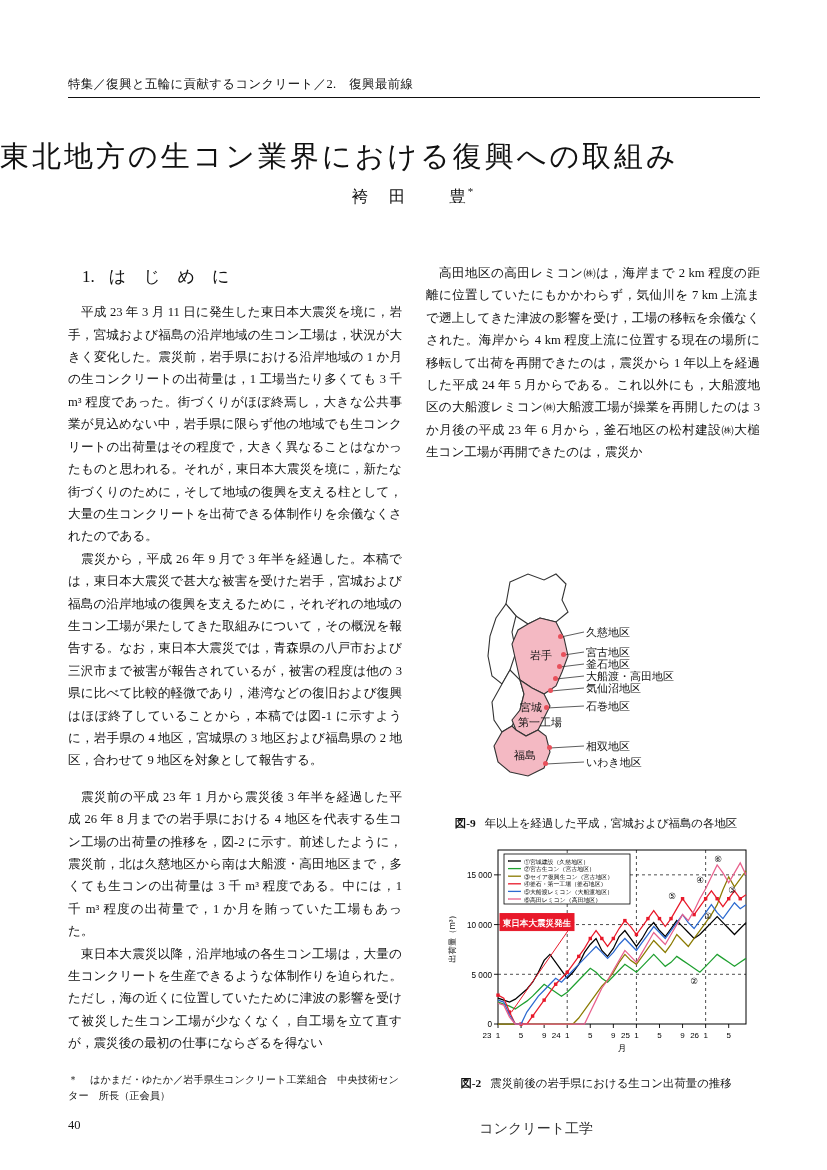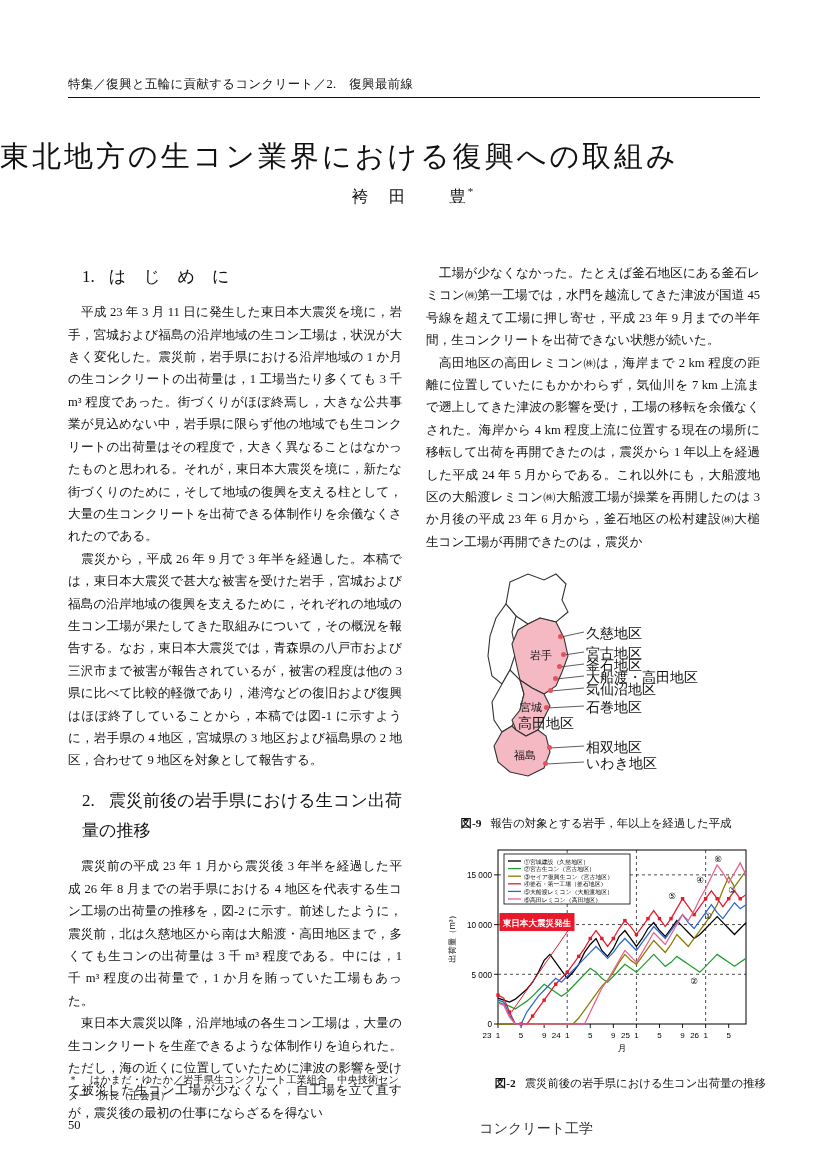--- a/index.html
+++ b/index.html
@@ -99,21 +99,21 @@
     top: 816px;
     width: 340px;
     text-align: center;
     font-size: 11.4px;
   }
   .fig1-caption .lbl { font-weight: bold; margin-right: 9px; }
 
   
   .mlabel {
     position: absolute;
-    font-size: 14px;
+    font-size: 11px;
     white-space: nowrap;
     color: #111;
   }
   .mpref {
     position: absolute;
     font-size: 11px;
     white-space: nowrap;
     color: #111;
   }
   .mdot {
@@ -129,21 +129,21 @@
     left: 440px;
     top: 836px;
     width: 318px;
     height: 232px;
   }
   .fig2-caption {
     position: absolute;
     left: 426px;
     top: 1076px;
     width: 340px;
-    text-align: right;
+    text-align: center;
     font-size: 11.4px;
   }
   .fig2-caption .lbl { font-weight: bold; margin-right: 9px; }
 
   
   .footnote {
     position: absolute;
     left: 68px;
     top: 1072px;
     width: 340px;
@@ -184,29 +184,25 @@
     <span>袴　田</span><span class="sp"></span><span>豊</span><sup>*</sup>
   </div>
 
   <div class="col col-left">
     <h2 class="sec-head">
       <span class="num">1.</span><span>は　じ　め　に</span>
     </h2>
     <p class="para">平成 23 年 3 月 11 日に発生した東日本大震災を境に，岩手，宮城および福島の沿岸地域の生コン工場は，状況が大きく変化した。震災前，岩手県における沿岸地域の 1 か月の生コンクリートの出荷量は，1 工場当たり多くても 3 千 m³ 程度であった。街づくりがほぼ終焉し，大きな公共事業が見込めない中，岩手県に限らず他の地域でも生コンクリートの出荷量はその程度で，大きく異なることはなかったものと思われる。それが，東日本大震災を境に，新たな街づくりのために，そして地域の復興を支える柱として，大量の生コンクリートを出荷できる体制作りを余儀なくされたのである。</p>
     <p class="para">震災から，平成 26 年 9 月で 3 年半を経過した。本稿では，東日本大震災で甚大な被害を受けた岩手，宮城および福島の沿岸地域の復興を支えるために，それぞれの地域の生コン工場が果たしてきた取組みについて，その概況を報告する。なお，東日本大震災では，青森県の八戸市および三沢市まで被害が報告されているが，被害の程度は他の 3 県に比べて比較的軽微であり，港湾などの復旧および復興はほぼ終了していることから，本稿では図-1 に示すように，岩手県の 4 地区，宮城県の 3 地区および福島県の 2 地区，合わせて 9 地区を対象として報告する。</p>
     <div class="gap"></div>
-    <h2 class="sec-head">
-      <span class="num">2.</span><span>震災前後の岩手県における生コン出荷量の推移</span>
-    </h2>
     <p class="para">震災前の平成 23 年 1 月から震災後 3 年半を経過した平成 26 年 8 月までの岩手県における 4 地区を代表する生コン工場の出荷量の推移を，図-2 に示す。前述したように，震災前，北は久慈地区から南は大船渡・高田地区まで，多くても生コンの出荷量は 3 千 m³ 程度である。中には，1 千 m³ 程度の出荷量で，1 か月を賄っていた工場もあった。</p>
     <p class="para">東日本大震災以降，沿岸地域の各生コン工場は，大量の生コンクリートを生産できるような体制作りを迫られた。ただし，海の近くに位置していたために津波の影響を受けて被災した生コン工場が少なくなく，自工場を立て直すが，震災後の最初の仕事にならざるを得ない</p>
   </div>
 
   <div class="col col-right">
-    <p class="para">工場が少なくなかった。たとえば釜石地区にある釜石レミコン㈱第一工場では，水門を越流してきた津波が国道 45 号線を超えて工場に押し寄せ，平成 23 年 9 月までの半年間，生コンクリートを出荷できない状態が続いた。</p>
     <p class="para">高田地区の高田レミコン㈱は，海岸まで 2 km 程度の距離に位置していたにもかかわらず，気仙川を 7 km 上流まで遡上してきた津波の影響を受け，工場の移転を余儀なくされた。海岸から 4 km 程度上流に位置する現在の場所に移転して出荷を再開できたのは，震災から 1 年以上を経過した平成 24 年 5 月からである。これ以外にも，大船渡地区の大船渡レミコン㈱大船渡工場が操業を再開したのは 3 か月後の平成 23 年 6 月から，釜石地区の松村建設㈱大槌生コン工場が再開できたのは，震災か</p>
   </div>
 
   <div class="fig1-wrap">
     <svg width="330" height="250" viewBox="0 0 330 250">
 
       <path d="M78 22 L96 14 L112 20 L124 14 L134 24 L130 40 L136 52 L124 62 L108 58 L96 64 L84 56 L74 44 Z" fill="#ffffff" stroke="#333" stroke-width="1.1"></path>
 
       <path d="M74 44 L84 56 L80 72 L84 92 L78 110 L70 124 L60 116 L56 96 L58 76 L64 58 Z" fill="#ffffff" stroke="#333" stroke-width="1.1"></path>
 
@@ -243,27 +239,27 @@
     <div class="mpref" style="left:88px; top:140px;">宮城</div>
     <div class="mpref" style="left:82px; top:188px;">福島</div>
 
     
     <div class="mlabel" style="left:154px; top:65px;">久慈地区</div>
     <div class="mlabel" style="left:154px; top:85px;">宮古地区</div>
     <div class="mlabel" style="left:154px; top:97px;">釜石地区</div>
     <div class="mlabel" style="left:154px; top:109px;">大船渡・高田地区</div>
     <div class="mlabel" style="left:154px; top:121px;">気仙沼地区</div>
     <div class="mlabel" style="left:154px; top:139px;">石巻地区</div>
-    <div class="mlabel" style="left:86px; top:155px;">高田地区</div>
+    <div class="mlabel" style="left:86px; top:155px;">第一工場</div>
     <div class="mlabel" style="left:154px; top:179px;">相双地区</div>
     <div class="mlabel" style="left:154px; top:195px;">いわき地区</div>
   </div>
 
   <div class="fig1-caption">
-    <span class="lbl">図-9</span><span>報告の対象とする岩手，年以上を経過した平成</span>
+    <span class="lbl">図-9</span><span>年以上を経過した平成，宮城および福島の各地区</span>
   </div>
 
   <div class="fig2-wrap">
     <svg id="chart-svg" width="318" height="232" viewBox="0 0 318 232">
         <rect x="58" y="14" width="248" height="174" fill="#ffffff" stroke="#000" stroke-width="1"></rect>
         <line x1="54" y1="188" x2="58" y2="188" stroke="#000" stroke-width="0.9"></line>
         <text x="52" y="191.4" text-anchor="end" font-size="8.2" font-family="&quot;Liberation Sans&quot;, sans-serif" fill="#000">0</text>
         <line x1="58" y1="138.28571428571428" x2="306" y2="138.28571428571428" stroke="#000" stroke-width="0.7" stroke-dasharray="3,3"></line>
         <line x1="54" y1="138.28571428571428" x2="58" y2="138.28571428571428" stroke="#000" stroke-width="0.9"></line>
         <text x="52" y="141.68571428571428" text-anchor="end" font-size="8.2" font-family="&quot;Liberation Sans&quot;, sans-serif" fill="#000">5 000</text>
@@ -359,16 +355,16 @@
 
   <div class="fig2-caption">
     <span class="lbl">図-2</span><span>震災前後の岩手県における生コン出荷量の推移</span>
   </div>
 
   <div class="footnote">
     <span class="fstar">＊</span>
     <span class="fbody">はかまだ・ゆたか／岩手県生コンクリート工業組合　中央技術センター　所長（正会員）</span>
   </div>
 
-  <div class="pageno">50</div>
+  <div class="pageno">40</div>
   <div class="journal">コンクリート工学</div>
 
 </div>
 
 </body></html>

